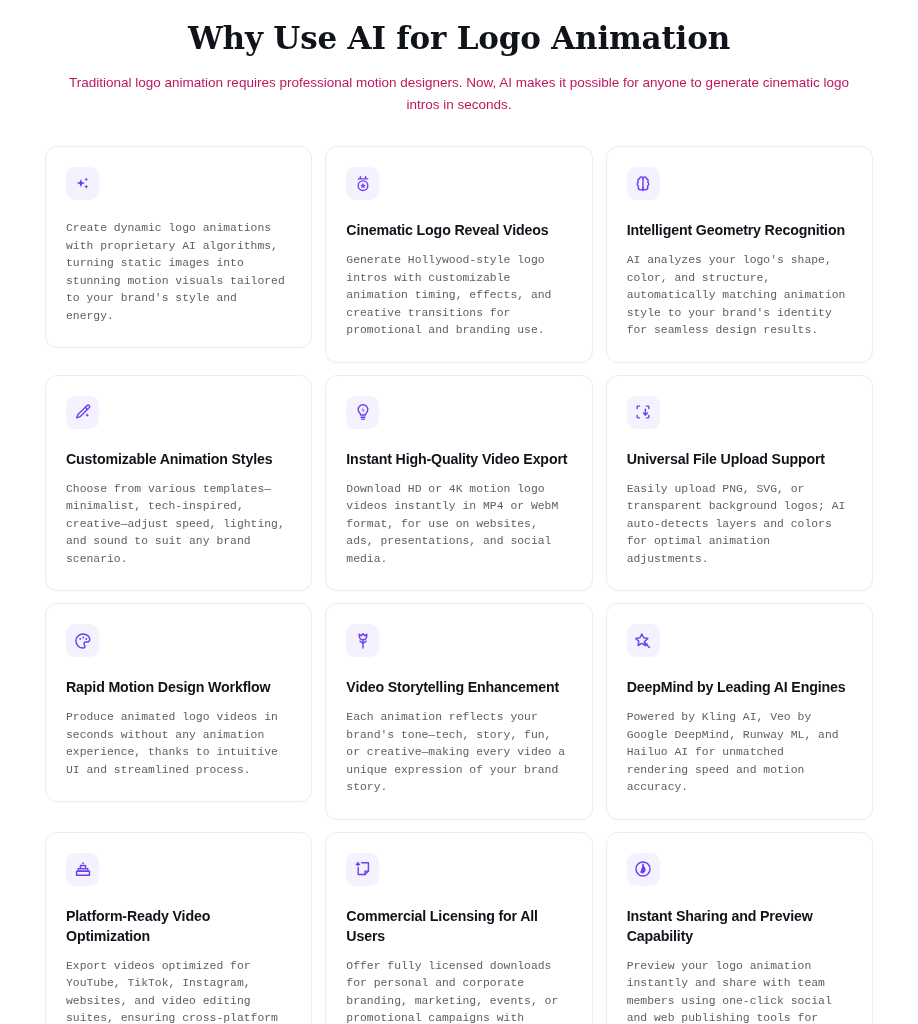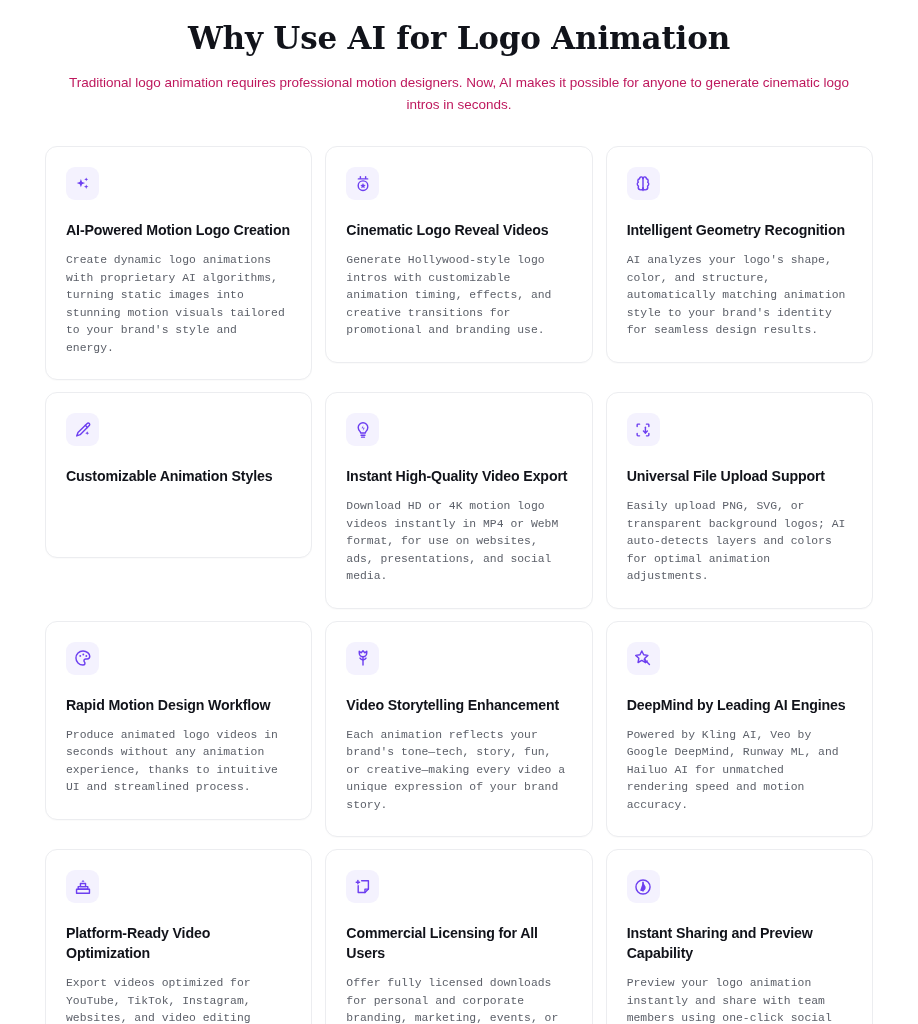--- a/index.html
+++ b/index.html
@@ -121,21 +121,20 @@
   <div class="cards-grid">
 
     <div class="card">
       <div class="icon-tile">
         <svg viewBox="0 0 24 24" class="filled">
           <path d="M9.2 5.2 L10.7 9.3 L14.8 10.8 L10.7 12.3 L9.2 16.4 L7.7 12.3 L3.6 10.8 L7.7 9.3 Z"></path>
           <path d="M16.3 3.2 L17 5.1 L18.9 5.8 L17 6.5 L16.3 8.4 L15.6 6.5 L13.7 5.8 L15.6 5.1 Z"></path>
           <path d="M16.3 12.6 L17.1 14.8 L19.3 15.6 L17.1 16.4 L16.3 18.6 L15.5 16.4 L13.3 15.6 L15.5 14.8 Z"></path>
         </svg>
       </div>
-      <div class="card-title">AI-Powered Motion Logo Creation</div>
       <div class="card-desc">Create dynamic logo animations with proprietary AI algorithms, turning static images into stunning motion visuals tailored to your brand's style and energy.</div>
     </div>
 
     <div class="card">
       <div class="icon-tile">
         <svg viewBox="0 0 24 24">
           <path d="M8.5 2.2 v2.2"></path>
           <path d="M15.5 2.2 v2.2"></path>
           <path d="M5.8 5.2 h12.4"></path>
           <circle cx="12" cy="14.2" r="6.4"></circle>
@@ -160,20 +159,21 @@
 
     <div class="card">
       <div class="icon-tile">
         <svg viewBox="0 0 24 24">
           <path d="M17.6 3.3 a1.95 1.95 0 0 1 2.76 2.76 L8.2 18.2 L3.6 19.9 L5.3 15.3 Z"></path>
           <path d="M15.1 5.8 L17.85 8.55"></path>
           <path d="M17.6 13.6 l.75 1.85 1.85 .75 -1.85 .75 -.75 1.85 -.75 -1.85 -1.85 -.75 1.85 -.75 Z" fill="#6d3ff0" stroke="none"></path>
         </svg>
       </div>
       <div class="card-title">Customizable Animation Styles</div>
+      <div class="card-desc">Choose from various templates—minimalist, tech-inspired, creative—adjust speed, lighting, and sound to suit any brand scenario.</div>
     </div>
 
     <div class="card">
       <div class="icon-tile">
         <svg viewBox="0 0 24 24">
           <path d="M12 2.4 C8.3 2.4 5.6 5.1 5.6 8.6 C5.6 10.9 6.8 12.5 7.9 13.8 C8.5 14.5 8.9 15.2 8.9 16.1 h6.2 c0 -.9 .4 -1.6 1 -2.3 1.1 -1.3 2.3 -2.9 2.3 -5.2 C18.4 5.1 15.7 2.4 12 2.4 Z"></path>
           <path d="M9.4 19 h5.2"></path>
           <path d="M10.1 21.5 h3.8"></path>
           <path d="M12.6 5.6 L10 9.6 h2.6 l-.9 3.6 2.6 -4.1 h-2.6 Z" fill="#6d3ff0" stroke="none"></path>
         </svg>

